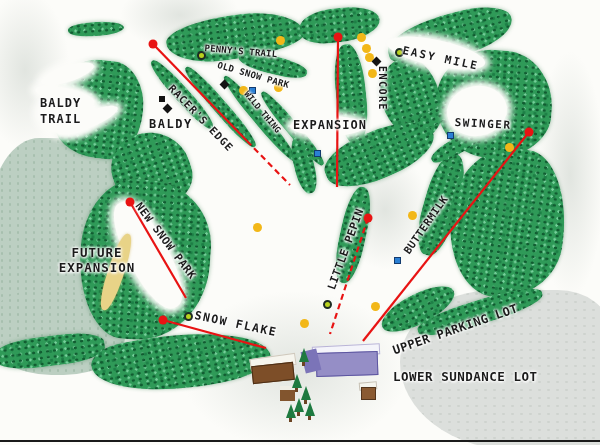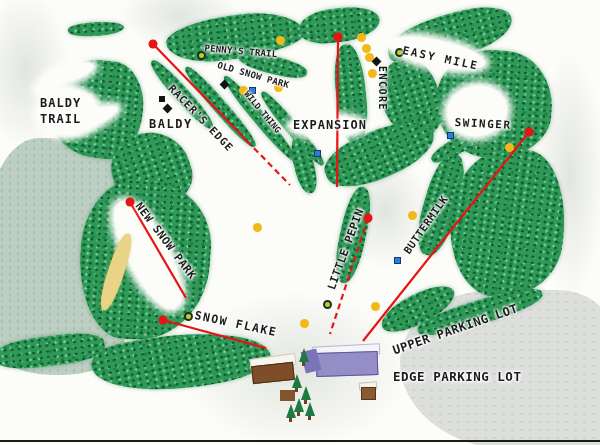--- a/index.html
+++ b/index.html
@@ -206,18 +206,20 @@
   <div class="lb" id="lb-oldsnow">OLD SNOW PARK</div>
   <div class="lb" id="lb-racers">RACER'S EDGE</div>
   <div class="lb" id="lb-wild">WILD THING</div>
   <div class="lb" id="lb-sundance">EXPANSION</div>
   <div class="lb" id="lb-encore">ENCORE</div>
   <div class="lb" id="lb-easymile">EASY MILE</div>
   <div class="lb" id="lb-swinger">SWINGER</div>
   <div class="lb" id="lb-buttermilk">BUTTERMILK</div>
   <div class="lb" id="lb-littlepepin">LITTLE PEPIN</div>
   <div class="lb" id="lb-newsnow">NEW SNOW PARK</div>
+  <div class="lb" id="lb-future">FUTURE
+EXPANSION</div>
   <div class="lb" id="lb-snowflake">SNOW FLAKE</div>
   <div class="lb" id="lb-upper">UPPER PARKING LOT</div>
-  <div class="lb" id="lb-lower">EDGE PARKING LOT</div>
+  <div class="lb" id="lb-lower">LOWER SUNDANCE LOT</div>
 
   <div id="bottom-border"></div>
 </div>
 
 </body></html>

